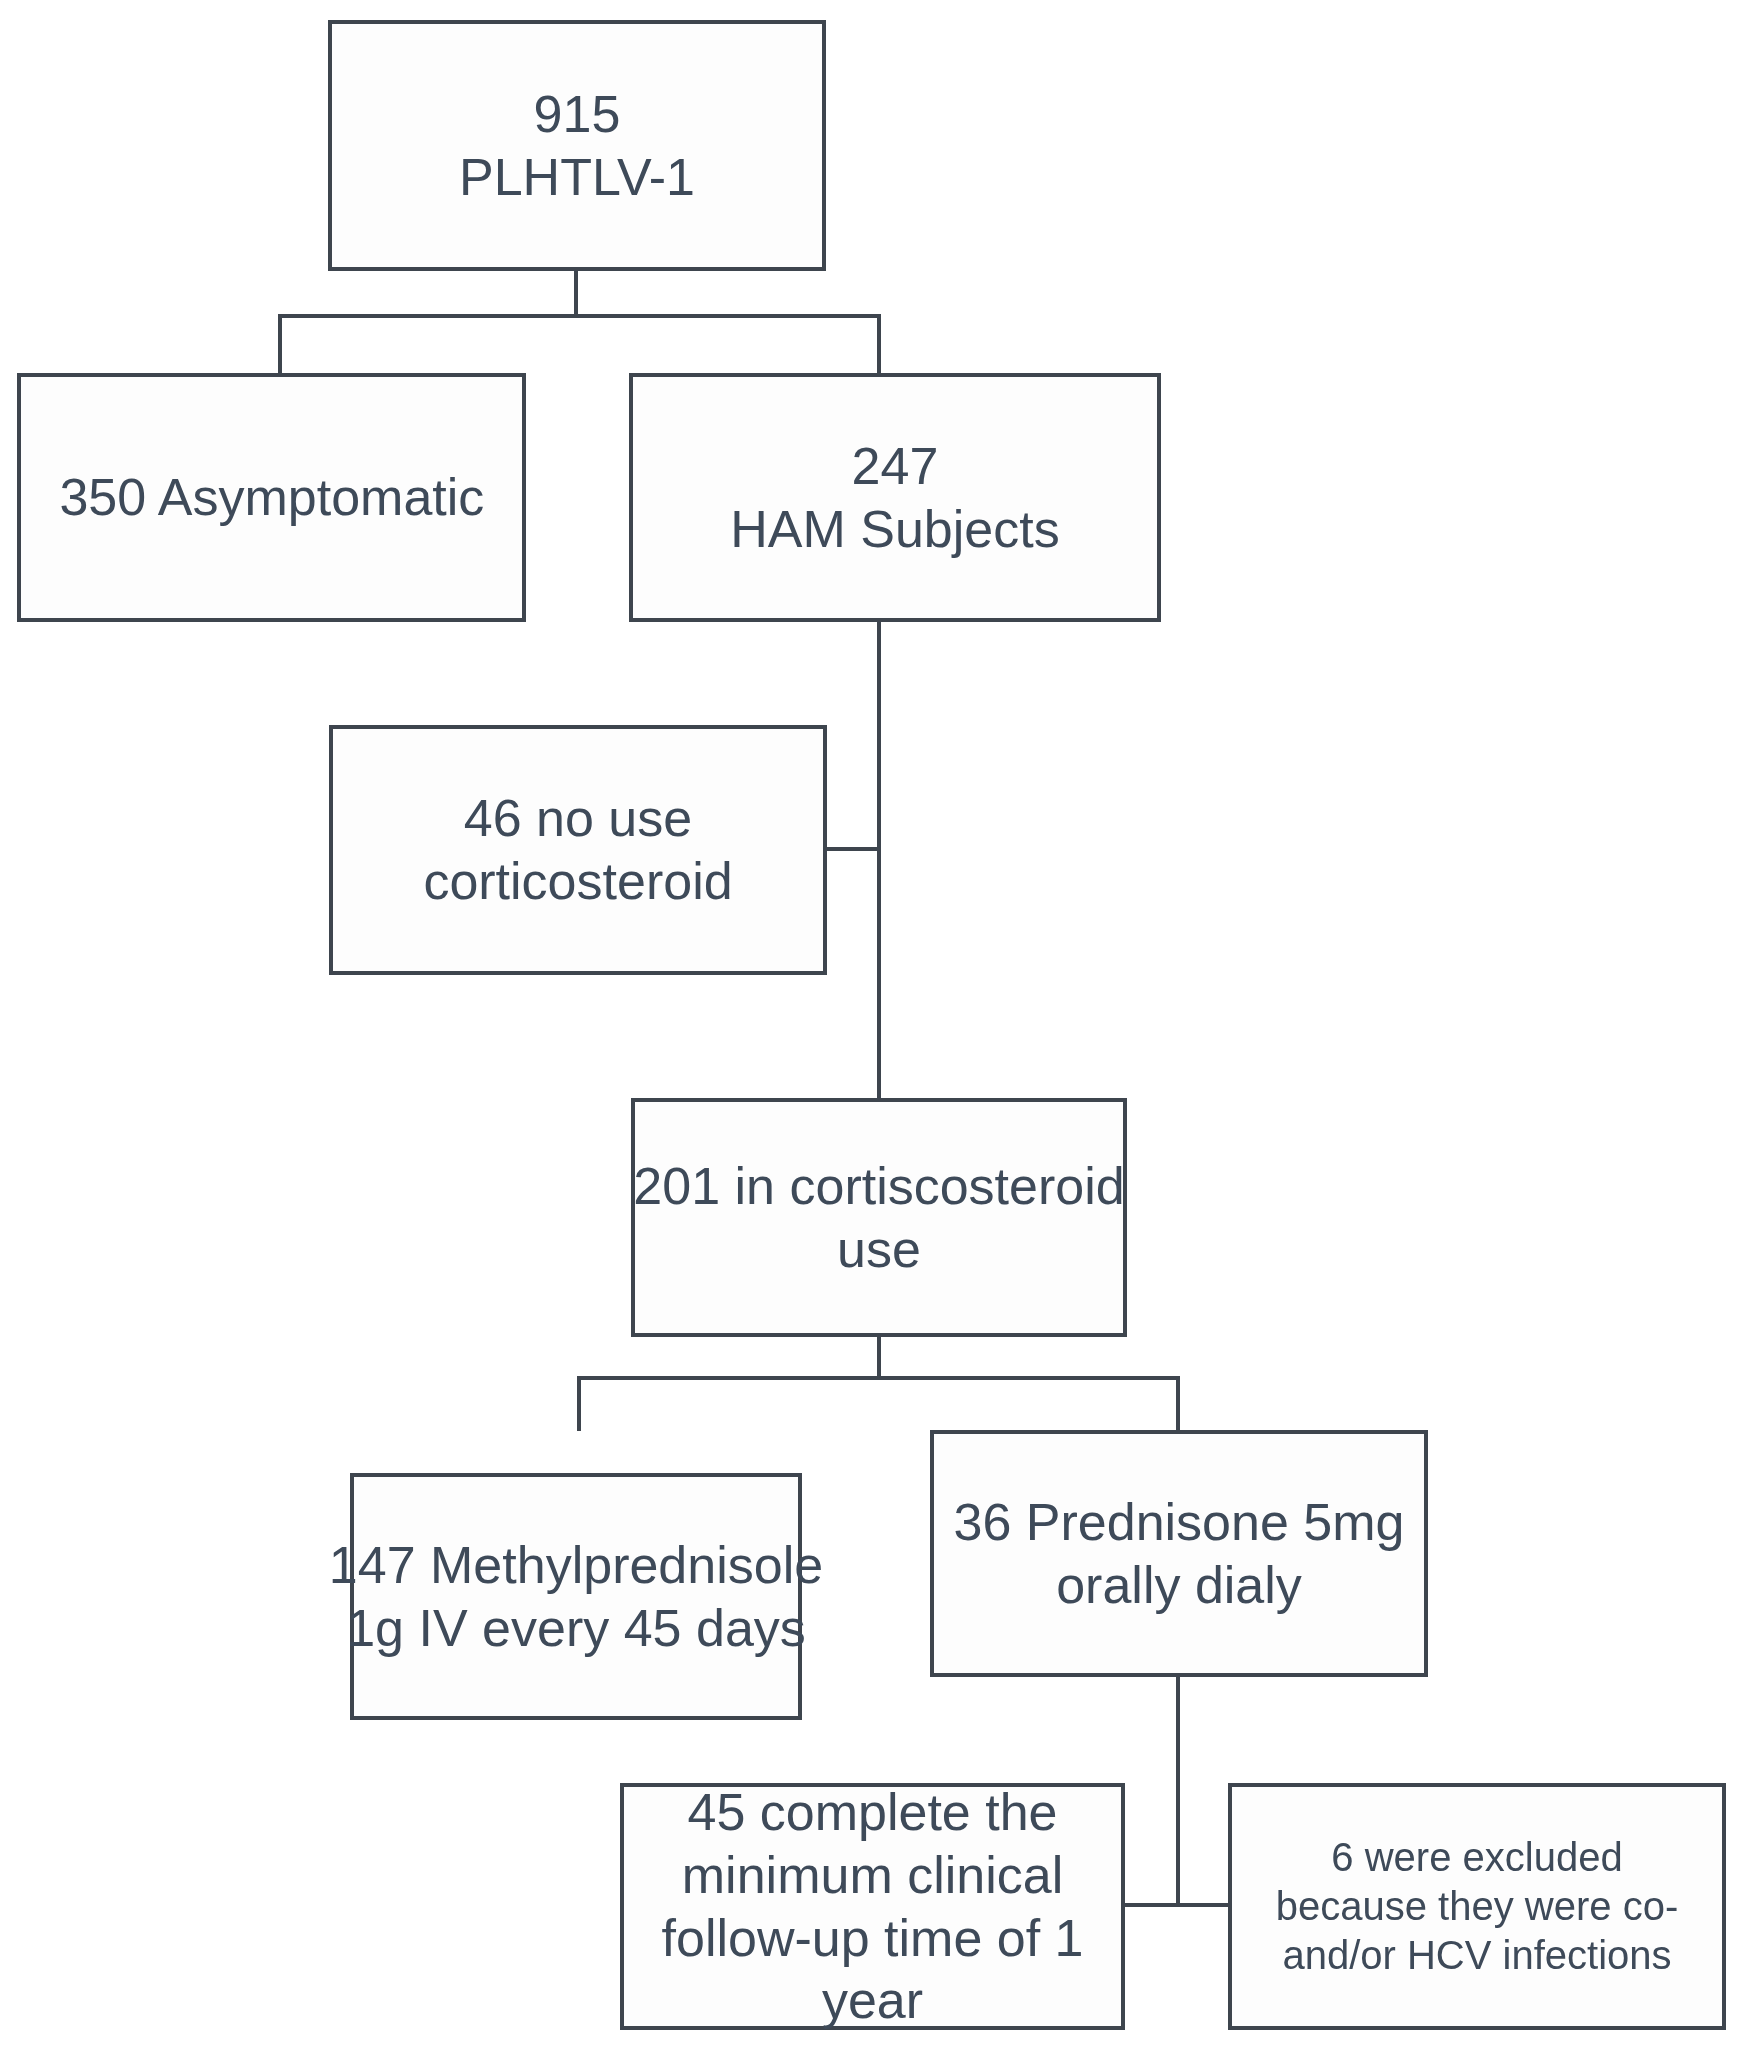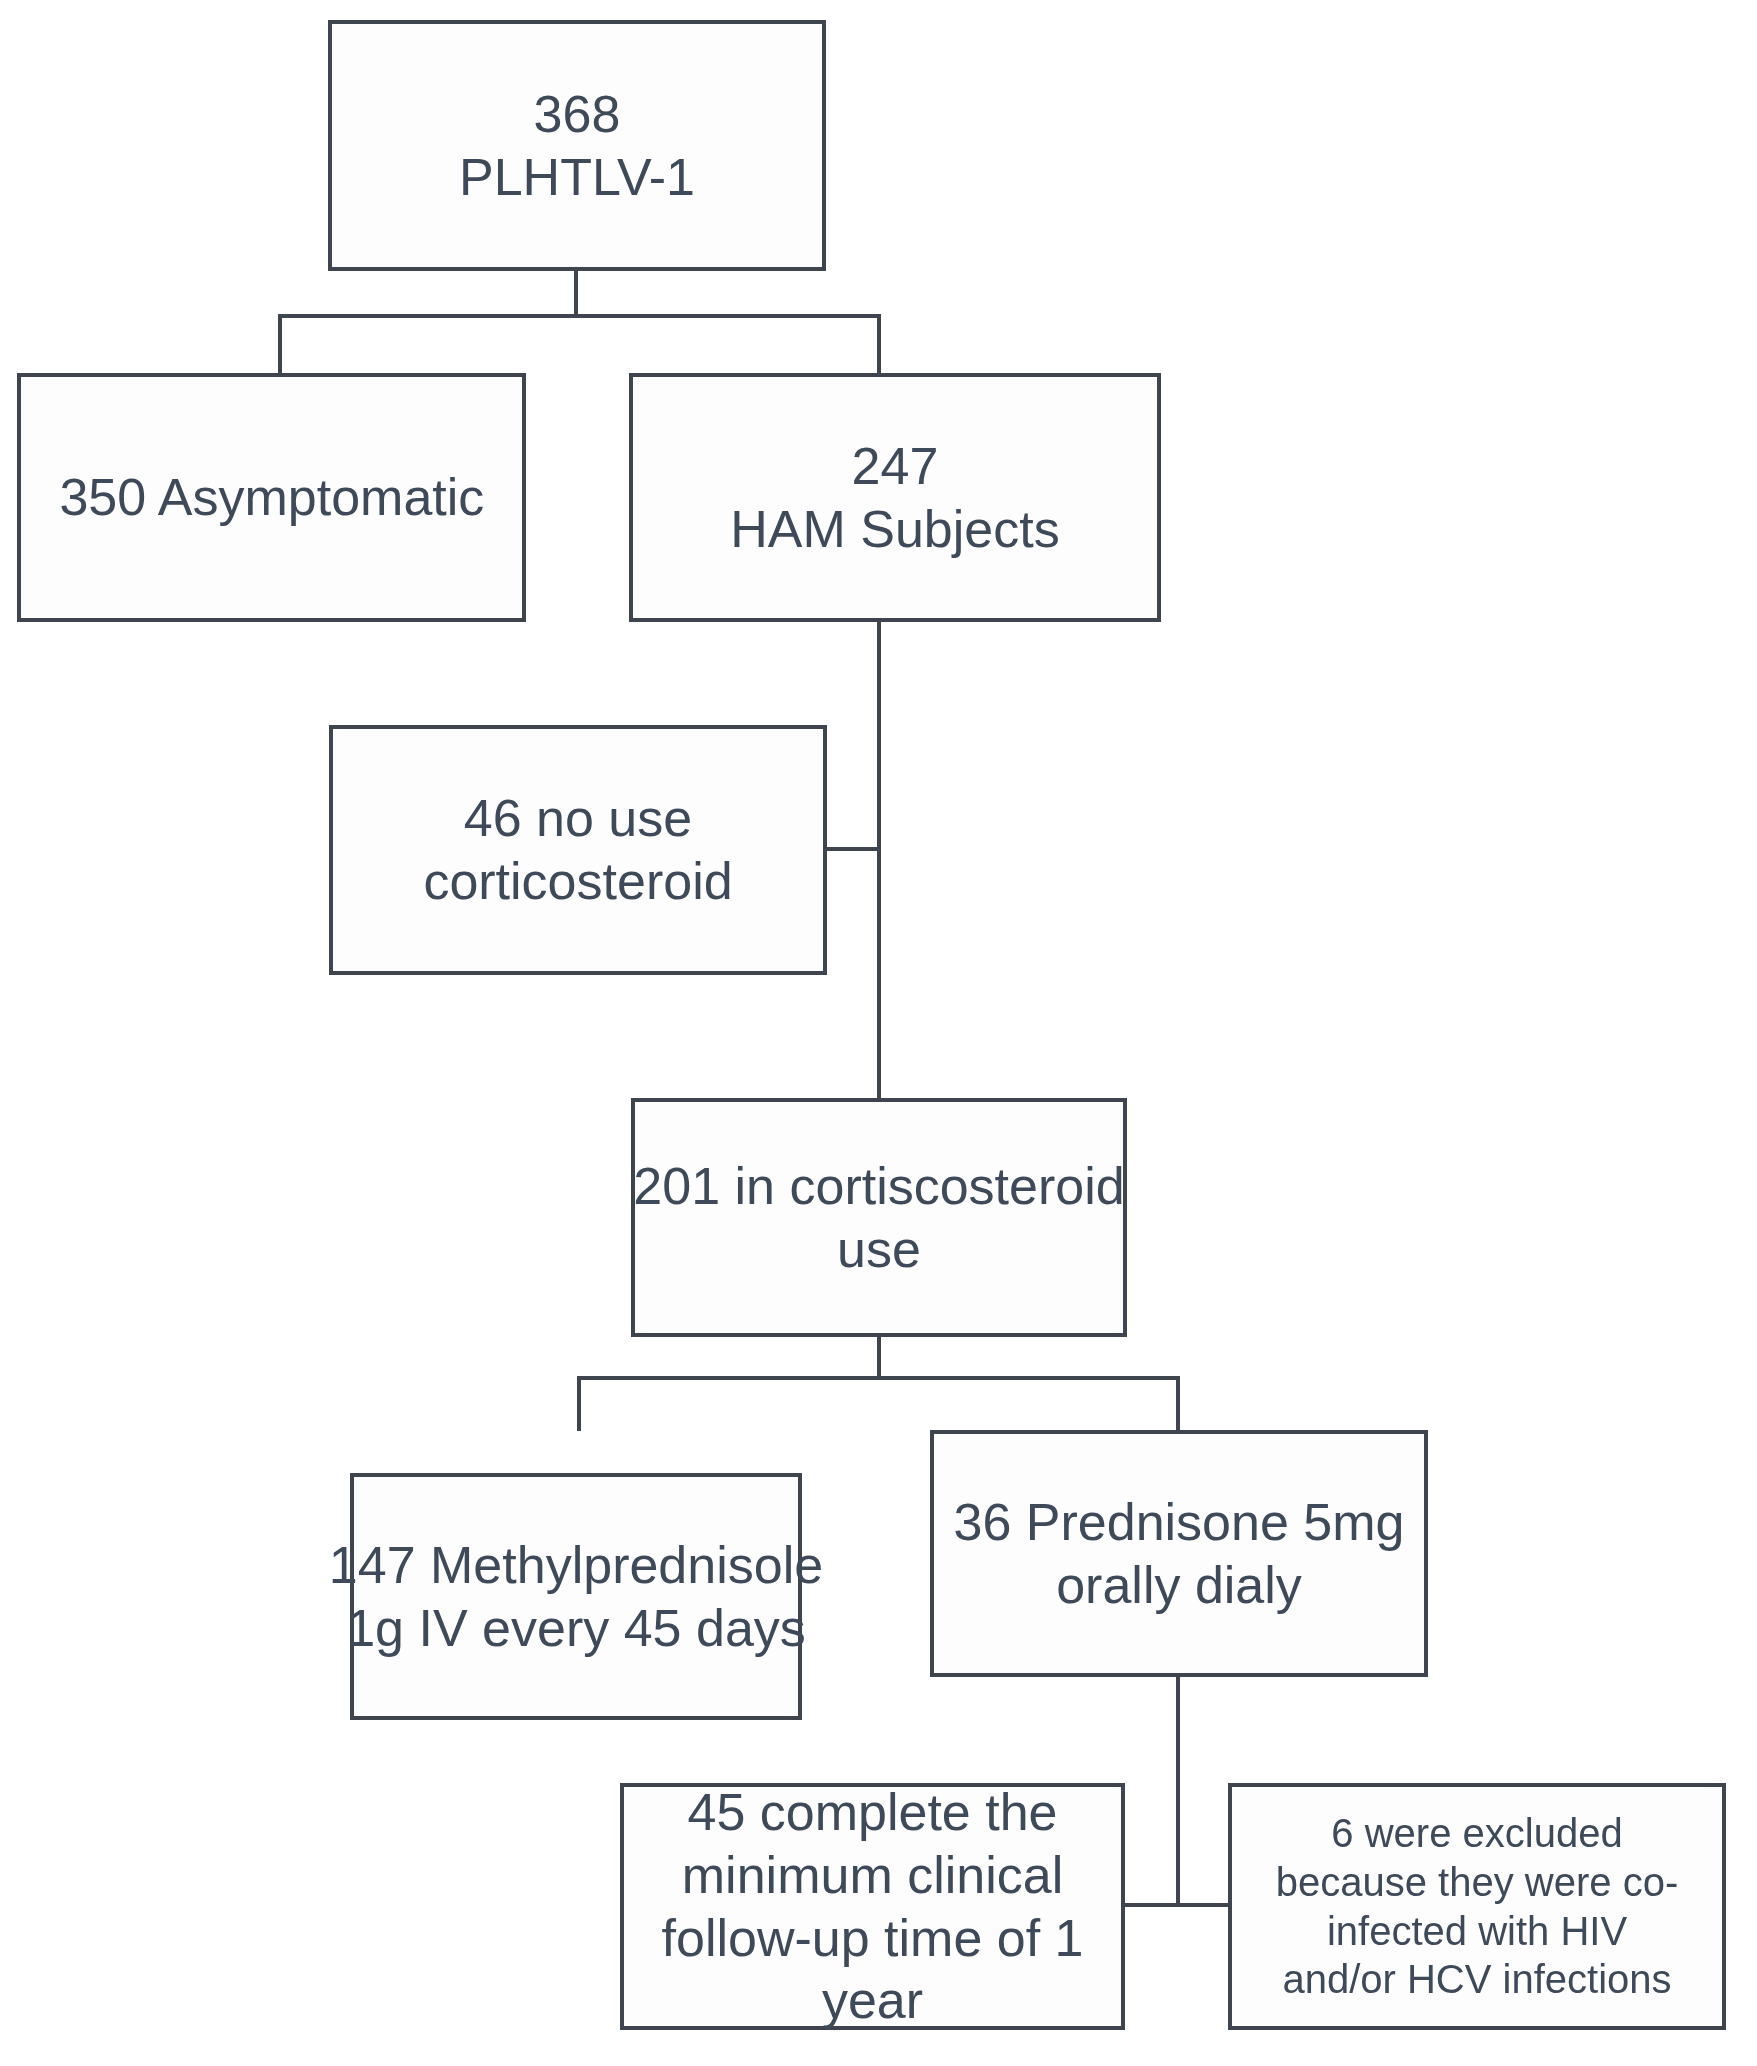--- a/index.html
+++ b/index.html
@@ -45,21 +45,21 @@
     position: absolute;
     background: #3e454e;
   }
 </style>
 </head>
 <body>
 
 <div class="canvas">
 
   <div class="box gap-lines" style="left:328px; top:20px; width:498px; height:251px;">
-    <span class="line">368</span>
+    <span class="line">915</span>
     <span class="line">PLHTLV-1</span>
   </div>
 
   <div class="box" style="left:17.4px; top:373px; width:509px; height:249px;">
     <span class="line">350 Asymptomatic</span>
   </div>
 
   <div class="box gap-lines" style="left:629px; top:373px; width:532px; height:249px;">
     <span class="line">247</span>
     <span class="line">HAM Subjects</span>
@@ -88,21 +88,20 @@
   <div class="box" style="left:620px; top:1783px; width:505px; height:247px;">
     <span class="line">45 complete the</span>
     <span class="line">minimum clinical</span>
     <span class="line">follow-up time of 1</span>
     <span class="line">year</span>
   </div>
 
   <div class="box small-text" style="left:1228px; top:1783px; width:498px; height:247px;">
     <span class="line">6 were excluded</span>
     <span class="line">because they were co-</span>
-    <span class="line">infected with HIV</span>
     <span class="line">and/or HCV infections</span>
   </div>
 
   <div class="connector" style="left:574px; top:271px; width:4px; height:45px;"></div>
 
   <div class="connector" style="left:278px; top:314px; width:603px; height:4px;"></div>
 
   <div class="connector" style="left:278px; top:314px; width:4px; height:60px;"></div>
 
   <div class="connector" style="left:877px; top:314px; width:4px; height:60px;"></div>

